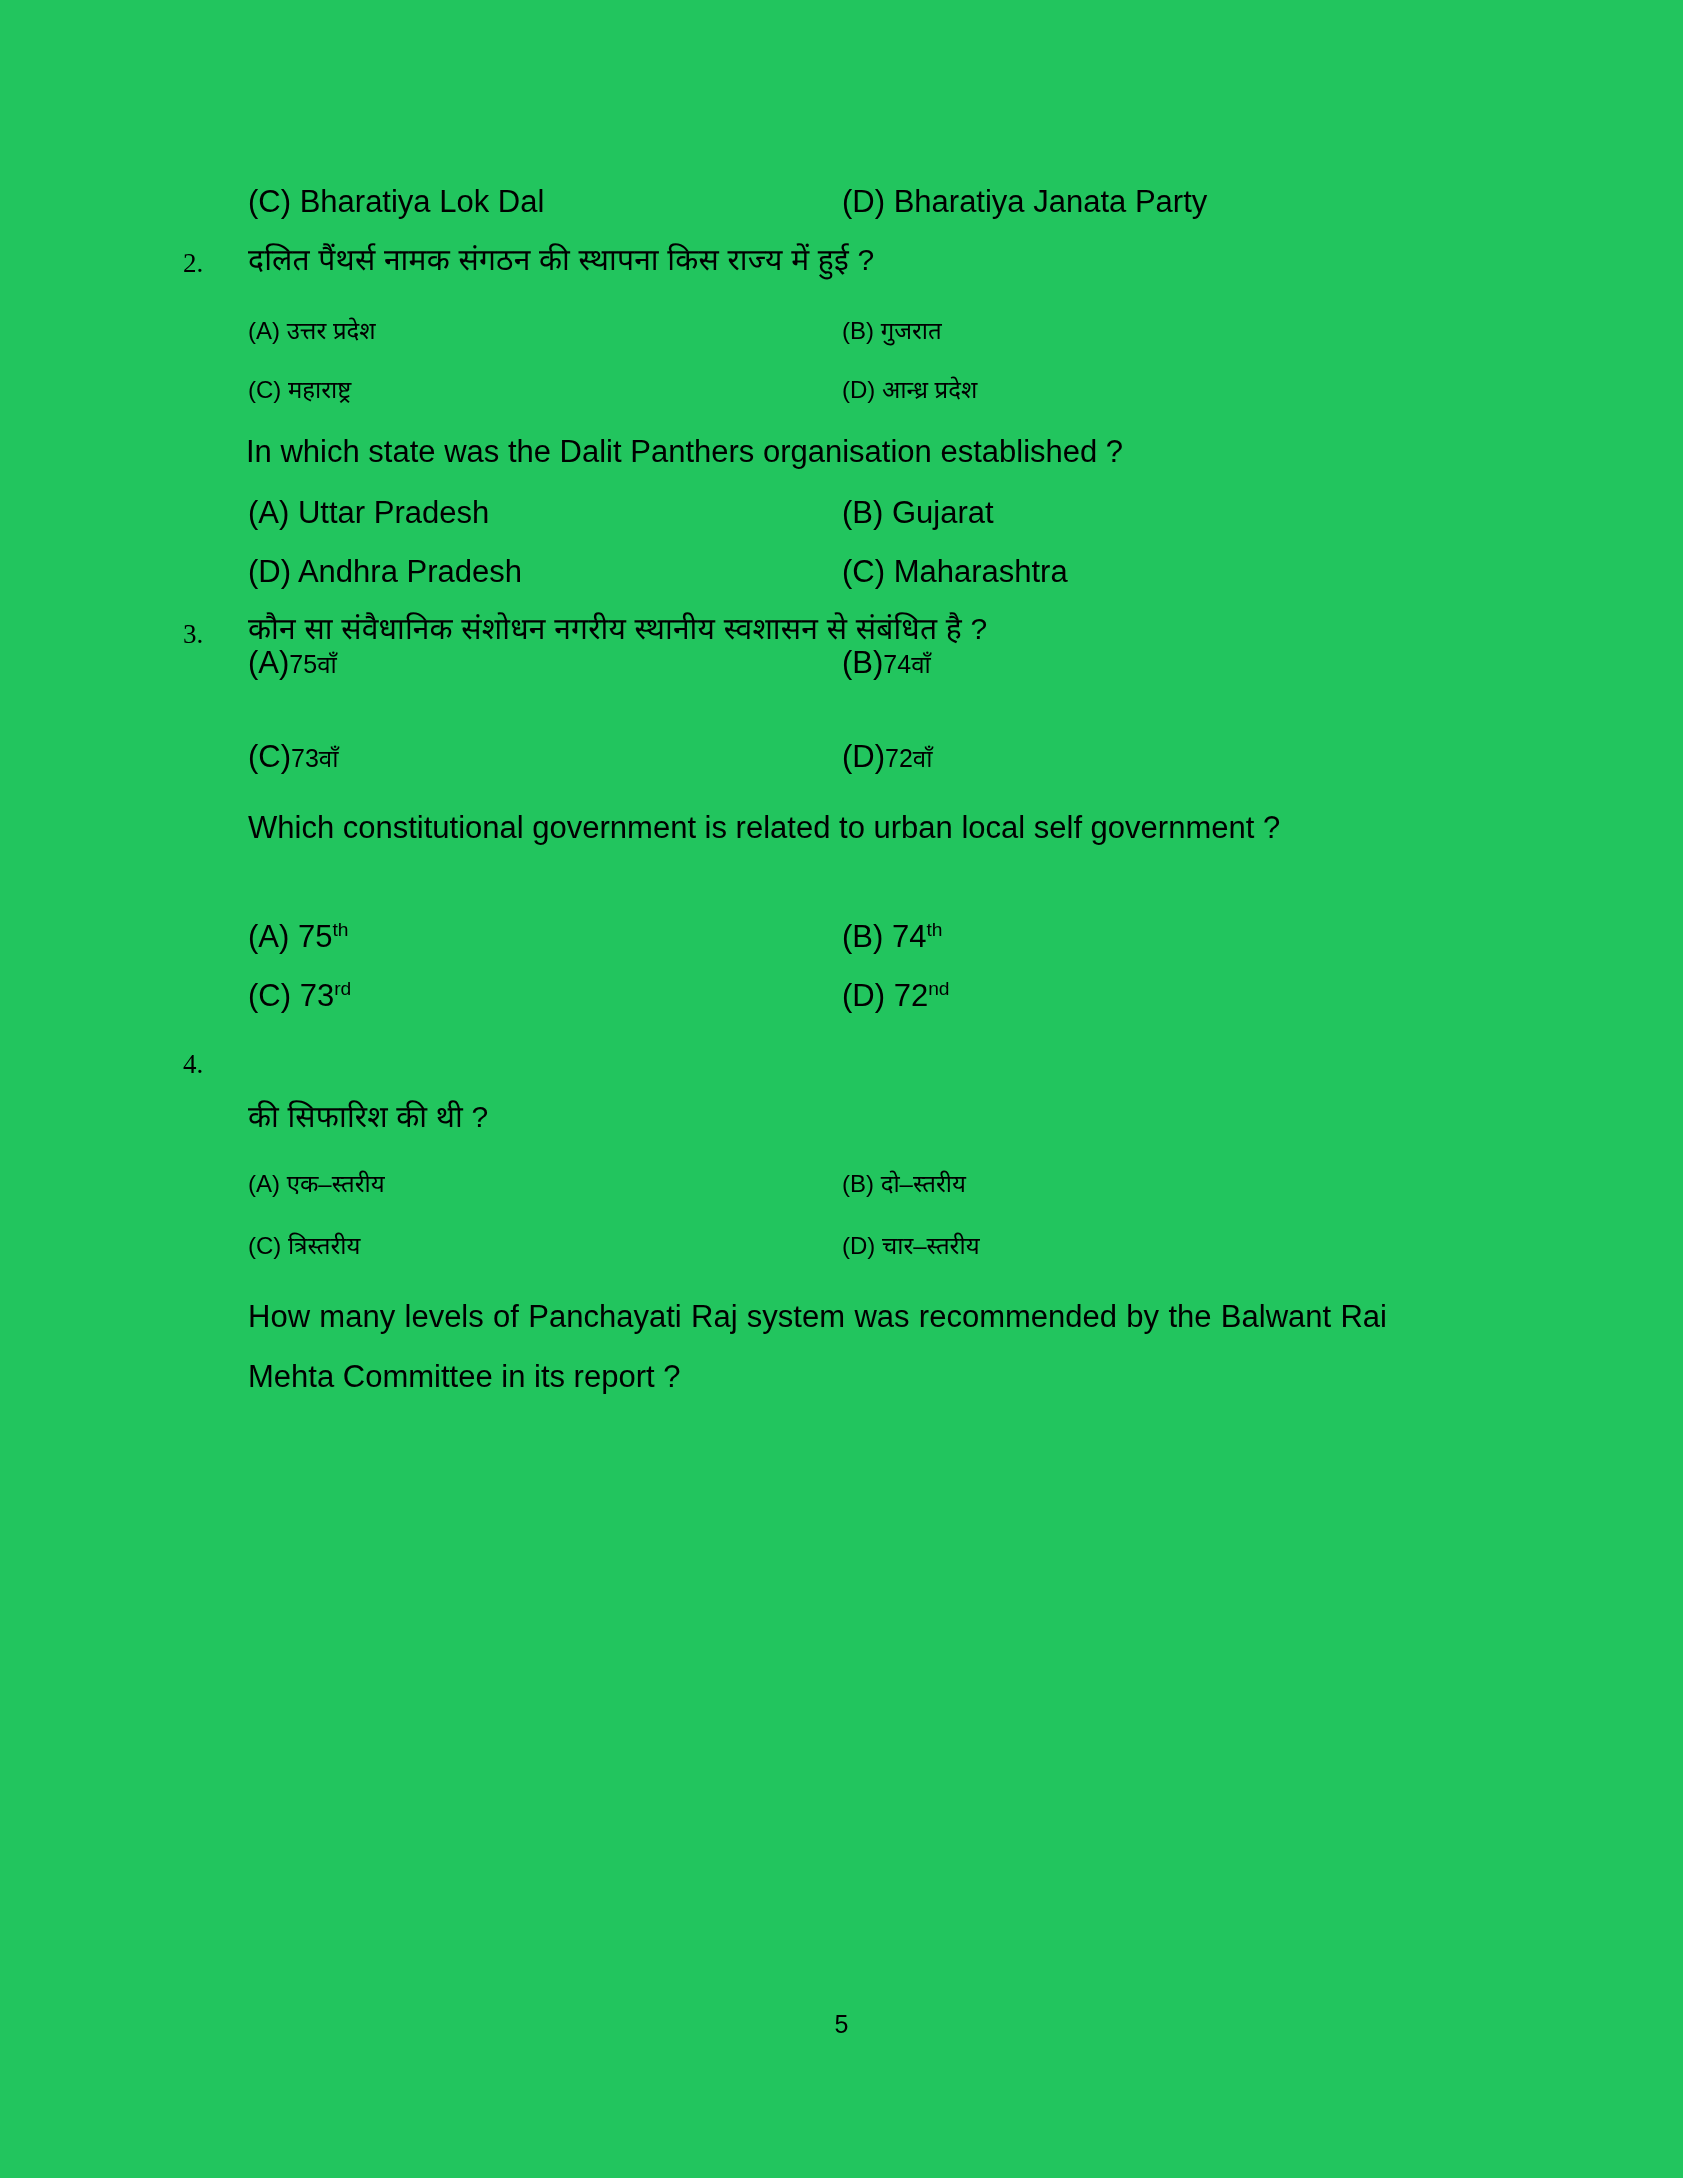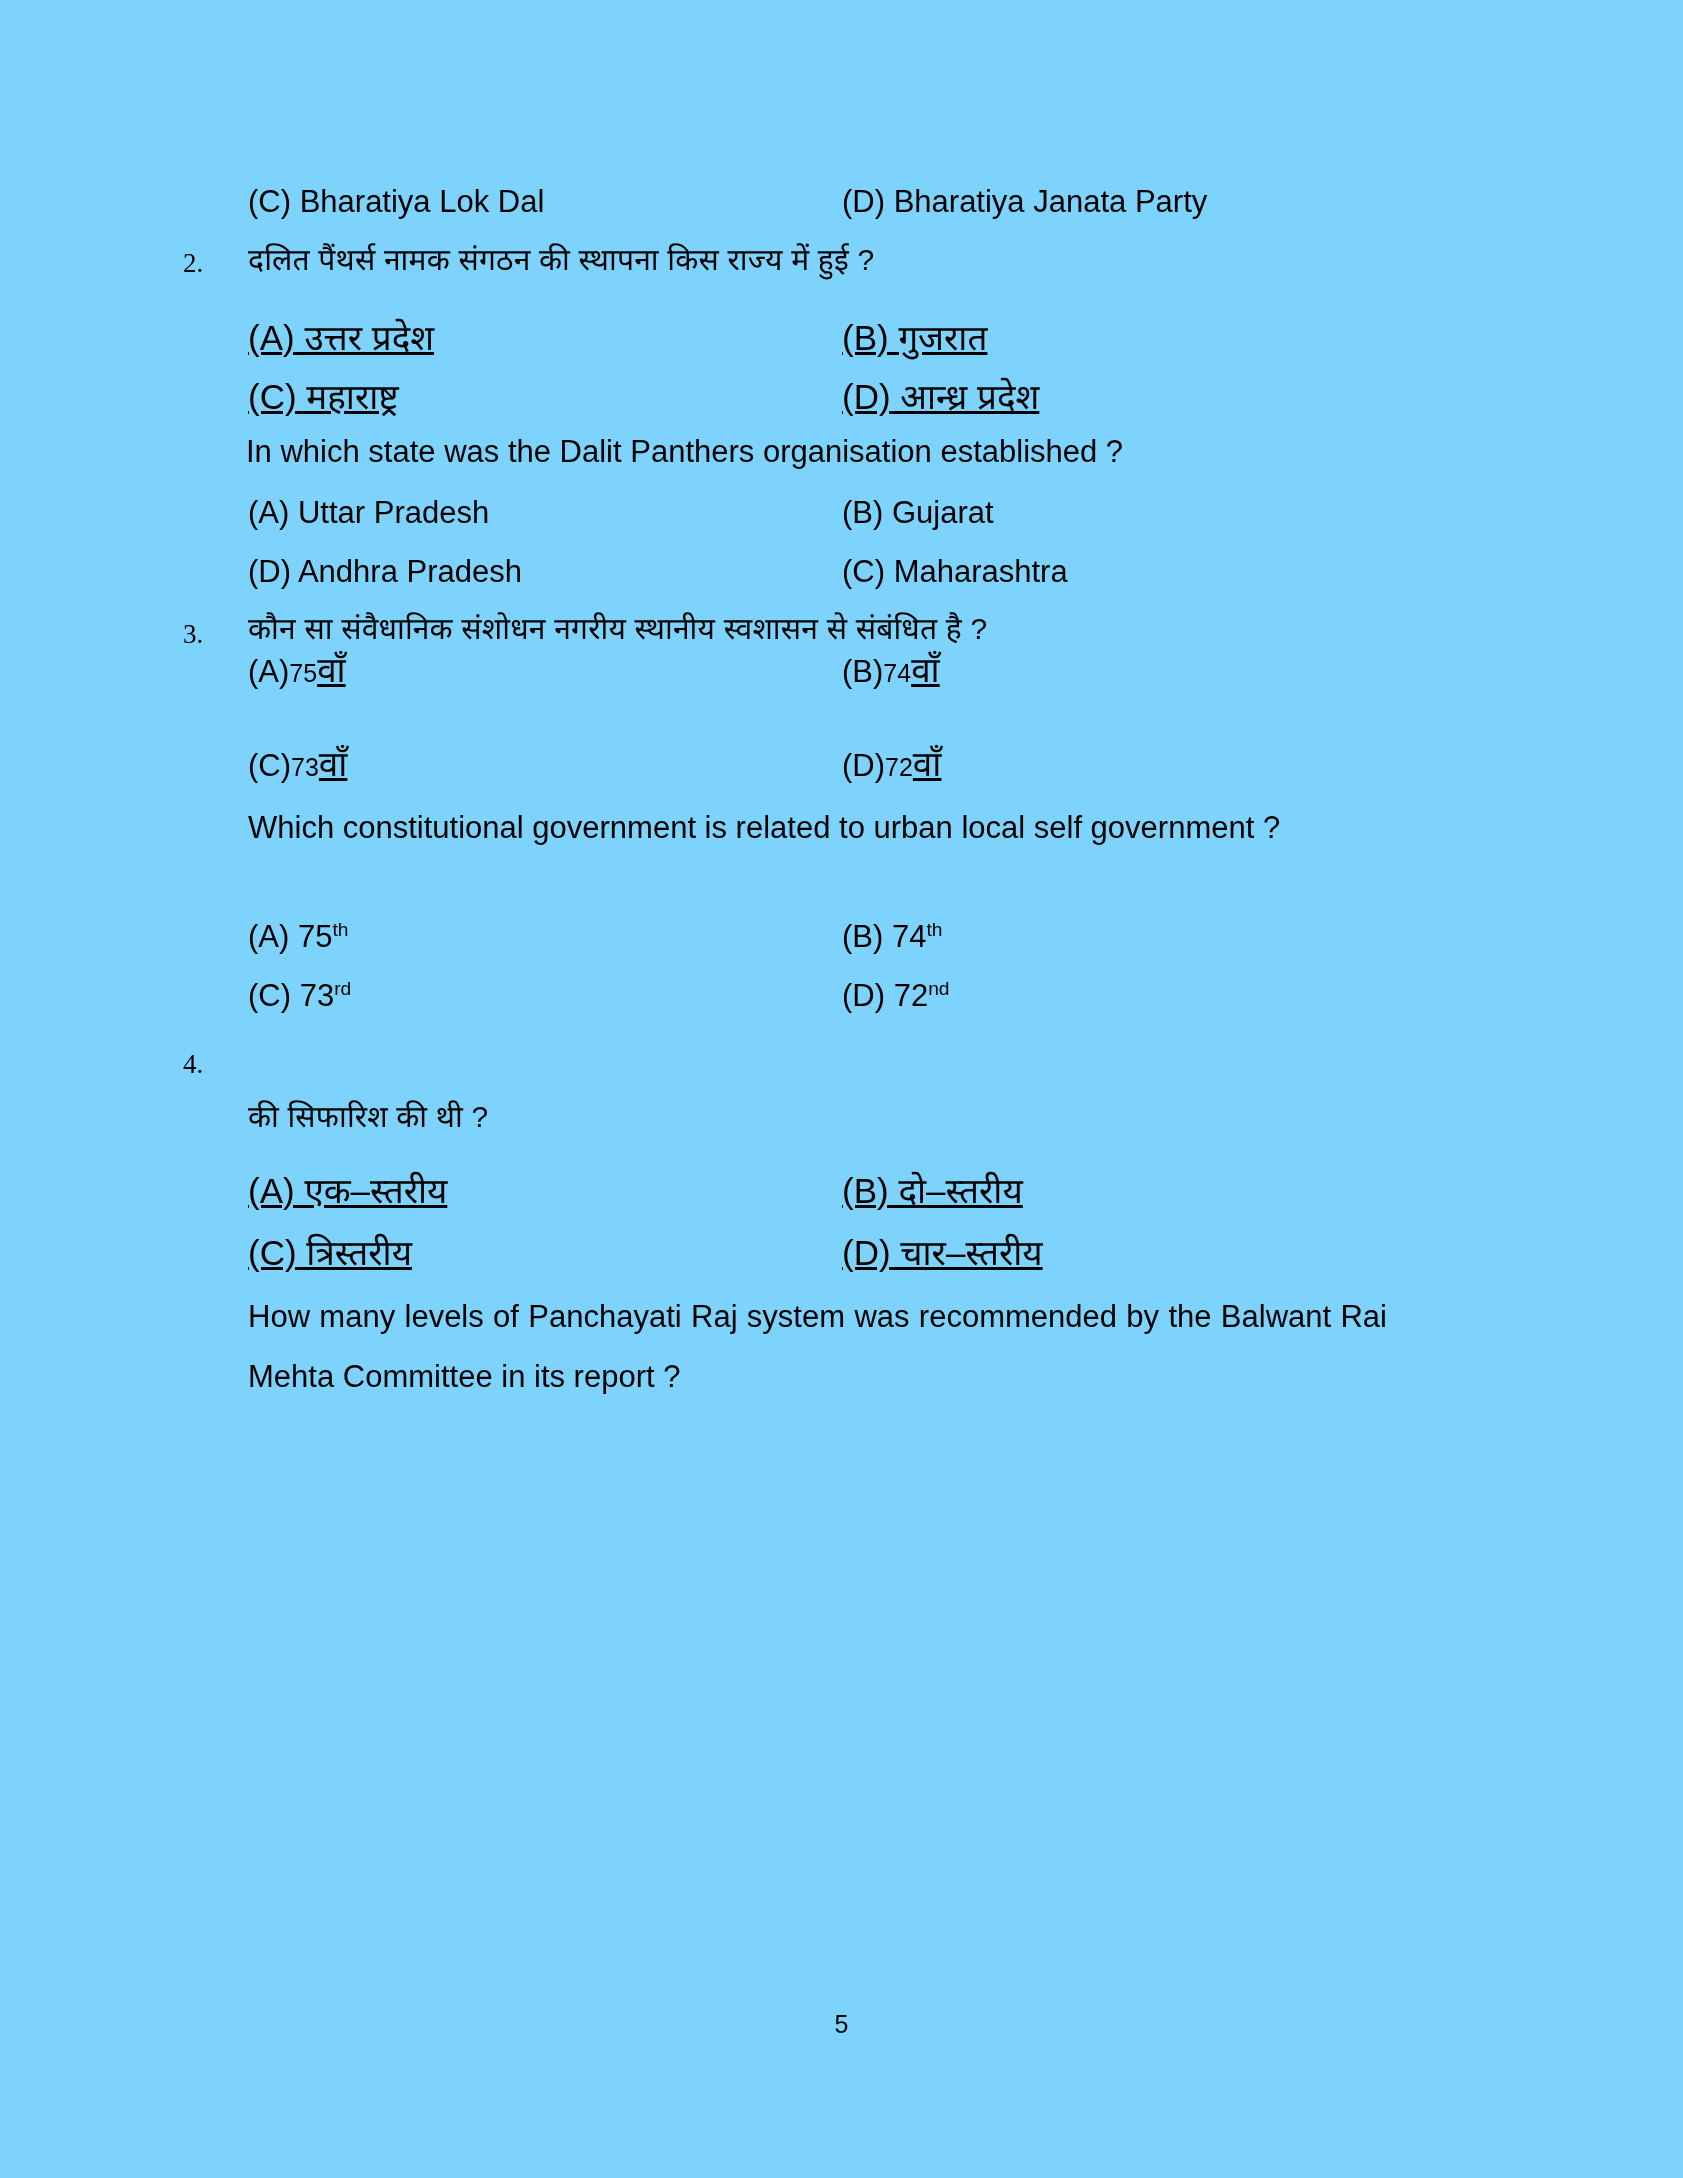--- a/index.html
+++ b/index.html
@@ -15,21 +15,21 @@
     position: relative;
     overflow: hidden;
   }
 
   .page {
     position: absolute;
     top: 0;
     left: 0;
     width: 1683px;
     height: 2178px;
-    background: #7dd3fc;
+    background: #22c55e;
   }
 
   
   .stem-hi {
     font-family: "Liberation Sans", "DejaVu Sans", sans-serif;
     font-size: 30px;
     line-height: 1.0;
     letter-spacing: 0.2px;
     text-align: justify;
     text-align-last: left;
@@ -58,23 +58,22 @@
   .opt {
     width: 50%;
     box-sizing: border-box;
     white-space: nowrap;
   }
   .opt-en {
     font-size: 31px;
     font-family: "Liberation Sans", "DejaVu Sans", sans-serif;
   }
   .opt-hi {
-    font-size: 35px;
-    font-family: "Liberation Sans", "DejaVu Sans", sans-serif;
-    text-decoration: underline;
+    font-size: 24px;
+    font-family: "Liberation Sans", "DejaVu Sans", sans-serif;
   }
   .opt-lbl {
     font-size: 31px;
   }
   .opt-num-small {
     font-size: 25px;
   }
   sup {
     font-size: 0.62em;
     vertical-align: super;

